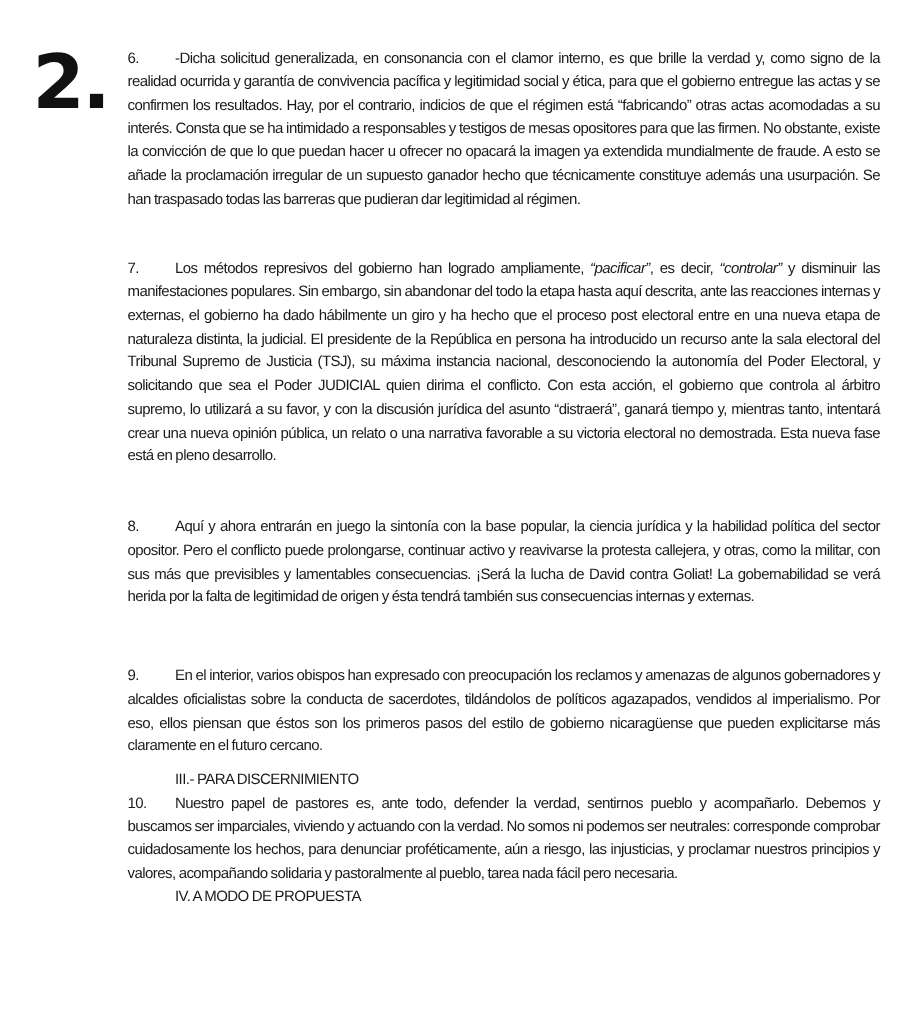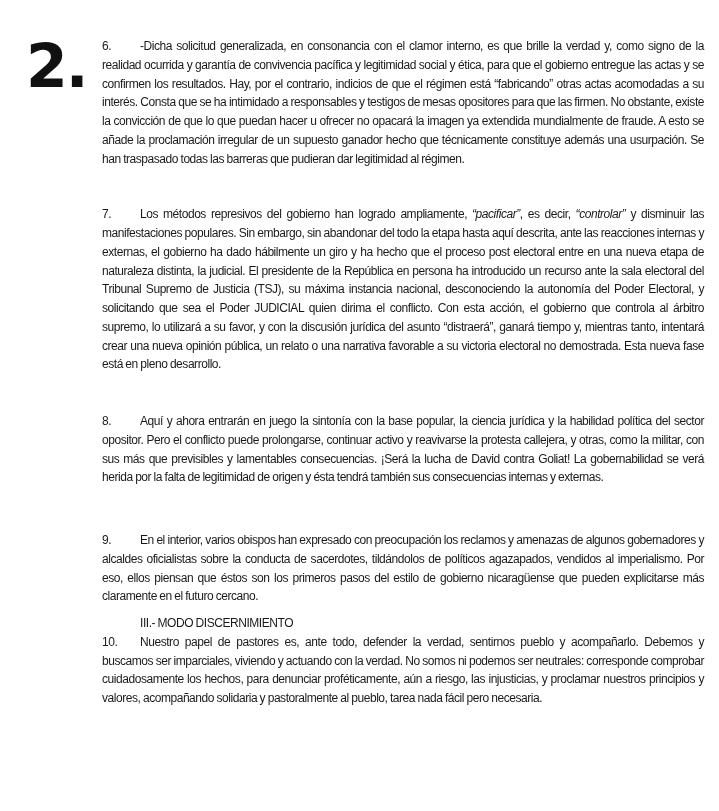--- a/index.html
+++ b/index.html
@@ -44,18 +44,19 @@
   <div class="gap-b"></div>
 
   <p class="para"><span class="num">8.</span><span>Aquí y ahora entrarán en juego la sintonía con la base popular, la ciencia jurídica y la habilidad política del sector opositor. Pero el conflicto puede prolongarse, continuar activo y reavivarse la protesta callejera, y otras, como la militar, con sus más que previsibles y lamentables consecuencias. ¡Será la lucha de David contra Goliat! La gobernabilidad se verá herida por la falta de legitimidad de origen y ésta tendrá también sus consecuencias internas y externas.</span></p>
 
   <div class="gap-c"></div>
 
   <p class="para"><span class="num">9.</span><span>En el interior, varios obispos han expresado con preocupación los reclamos y amenazas de algunos gobernadores y alcaldes oficialistas sobre la conducta de sacerdotes, tildándolos de políticos agazapados, vendidos al imperialismo. Por eso, ellos piensan que éstos son los primeros pasos del estilo de gobierno nicaragüense que pueden explicitarse más claramente en el futuro cercano.</span></p>
 
   <div class="gap-d"></div>
 
-  <p class="heading">III.- MODO DISCERNIMIENTO</p>
+  <p class="heading">III.- PARA DISCERNIMIENTO</p>
 
   <p class="para"><span class="num">10.</span><span>Nuestro papel de pastores es, ante todo, defender la verdad, sentirnos pueblo y acompañarlo. Debemos y buscamos ser imparciales, viviendo y actuando con la verdad. No somos ni podemos ser neutrales: corresponde comprobar cuidadosamente los hechos, para denunciar proféticamente, aún a riesgo, las injusticias, y proclamar nuestros principios y valores, acompañando solidaria y pastoralmente al pueblo, tarea nada fácil pero necesaria.</span></p>
 
+  <p class="heading">IV. A MODO DE PROPUESTA</p>
 
 </div>
 
 </body></html>

